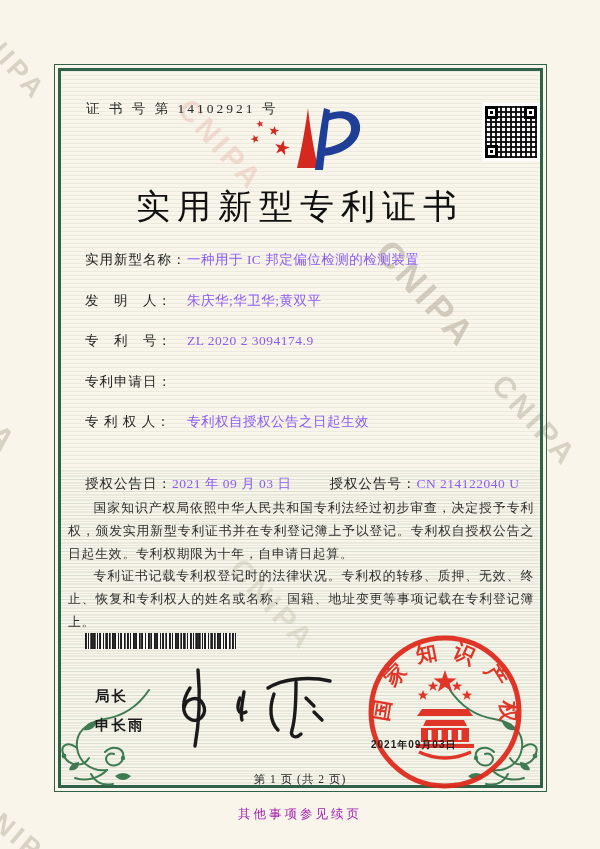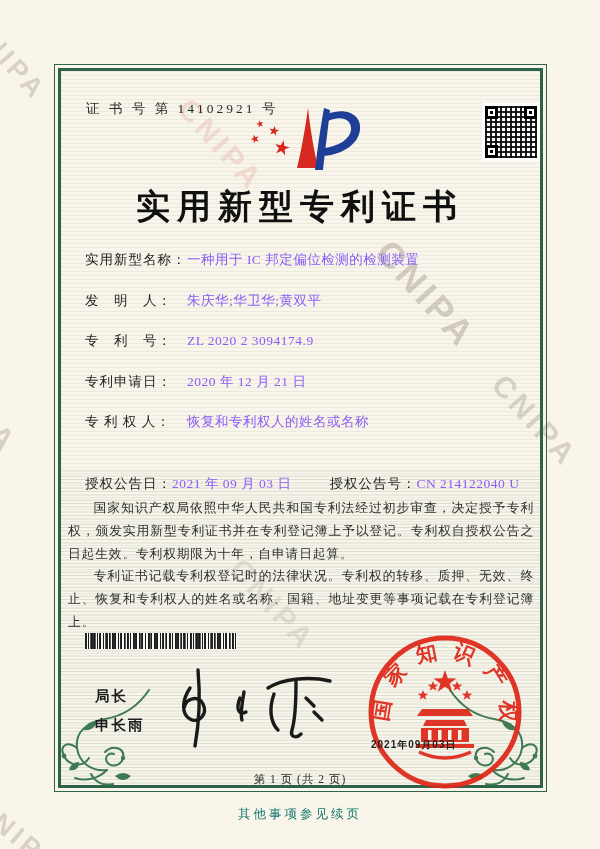--- a/index.html
+++ b/index.html
@@ -56,21 +56,21 @@
       repeating-linear-gradient(0deg, rgba(10,10,10,0.9) 0 2px, rgba(255,255,255,0.95) 2px 5px);
     background-color:#fff; border:3px solid #fff;
   }
   .qr .finder {
     position:absolute; width:13px; height:13px; border:3px solid #000; background:#fff;
   }
   .qr .finder::after { content:""; position:absolute; left:2px; top:2px; width:3px; height:3px; background:#000; }
   .qr .f-tl { left:0; top:0; } .qr .f-tr { right:0; top:0; } .qr .f-bl { left:0; bottom:0; }
   .doc-title {
     position:absolute; left:0; top:184px; width:600px; text-align:center; z-index:3;
-    font-size:34px; font-weight:700; letter-spacing:7px; color:#101010;
+    font-size:34px; font-weight:400; letter-spacing:7px; color:#101010;
   }
   
   .fields { position:absolute; left:85px; top:250px; width:440px; z-index:3; font-size:13.5px; }
   .field-row { display:flex; margin-bottom:21px; line-height:1.45; }
   .field-label { flex:0 0 102px; letter-spacing:1px; color:#1f1f1f; white-space:pre; }
   .field-value { color:#8b5cf6; letter-spacing:0.5px; white-space:pre-line; }
   .grant-row { display:flex; }
   .grant-pair { display:flex; }
   .grant-gap { width:38px; }
   
@@ -102,21 +102,21 @@
     font-size:10px; font-weight:600; color:#1d1d1d; letter-spacing:1px;
     font-family:"Liberation Sans","DejaVu Sans",sans-serif;
   }
   
   .page-no {
     position:absolute; left:0; top:772px; width:600px; text-align:center; z-index:3;
     font-size:11.5px; color:#2a2a2a; letter-spacing:1px;
   }
   .footer-note {
     position:absolute; left:0; top:806px; width:600px; text-align:center; z-index:3;
-    font-size:12.5px; color:#0f766e; letter-spacing:3px;
+    font-size:12.5px; color:#a21caf; letter-spacing:3px;
   }
 </style>
 </head>
 <body>
 
 <div class="page">
 
   <div class="wm wm1">CNIPA</div>
   <div class="wm wm2">CNIPA</div>
   <div class="wm wm3">CNIPA</div>
@@ -199,25 +199,24 @@
     <div class="field-row">
       <span class="field-label">发　明　人：</span>
       <span class="field-value">朱庆华;华卫华;黄双平</span>
     </div>
     <div class="field-row">
       <span class="field-label">专　利　号：</span>
       <span class="field-value">ZL 2020 2 3094174.9</span>
     </div>
     <div class="field-row">
       <span class="field-label">专利申请日：</span>
-      <span class="field-value">2020 年 12 月 21 日</span>
     </div>
     <div class="field-row">
       <span class="field-label">专 利 权 人：</span>
-      <span class="field-value">恢复和专利权人的姓名或名称</span>
+      <span class="field-value">专利权自授权公告之日起生效</span>
     </div>
     <div class="field-row">
     </div>
     <div class="field-row grant-row">
       <span class="grant-pair">
         <span class="field-label" style="flex:none">授权公告日：</span>
         <span class="field-value">2021 年 09 月 03 日</span>
       </span>
       <span class="grant-gap"></span>
       <span class="grant-pair">

